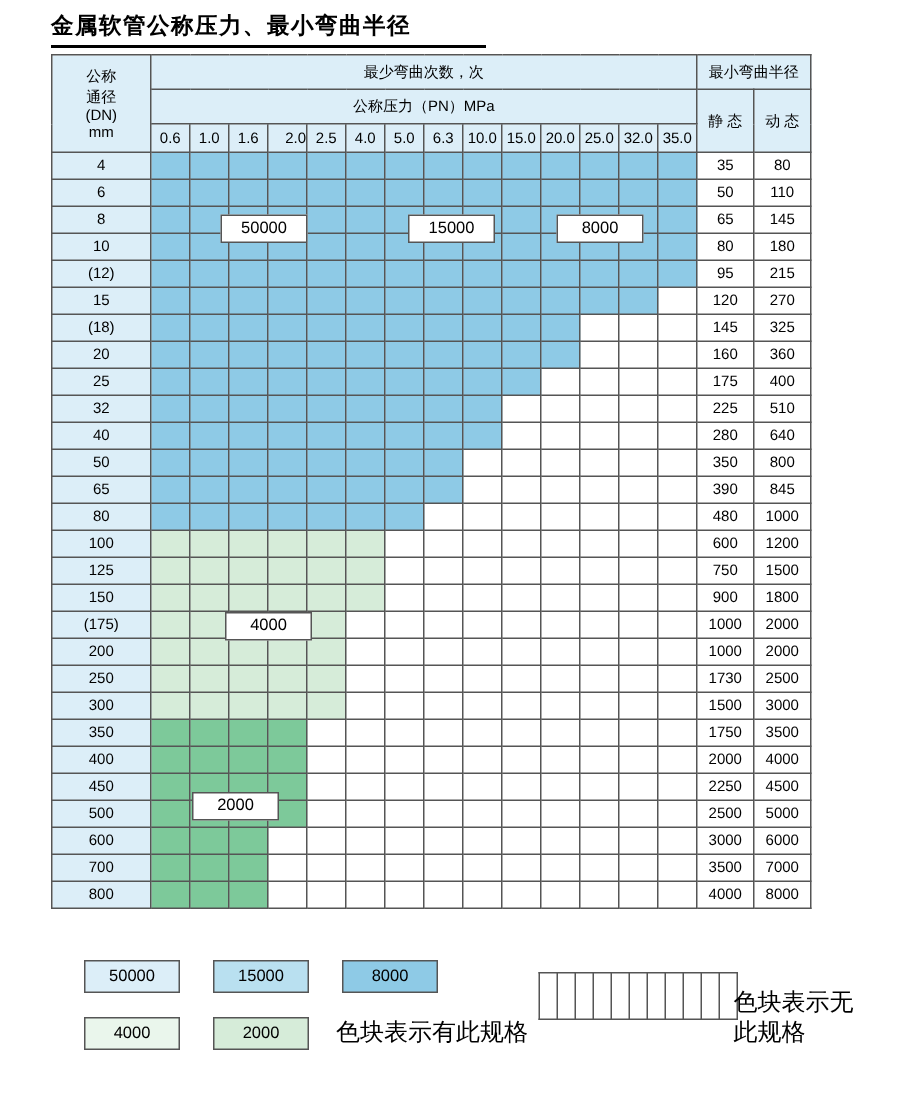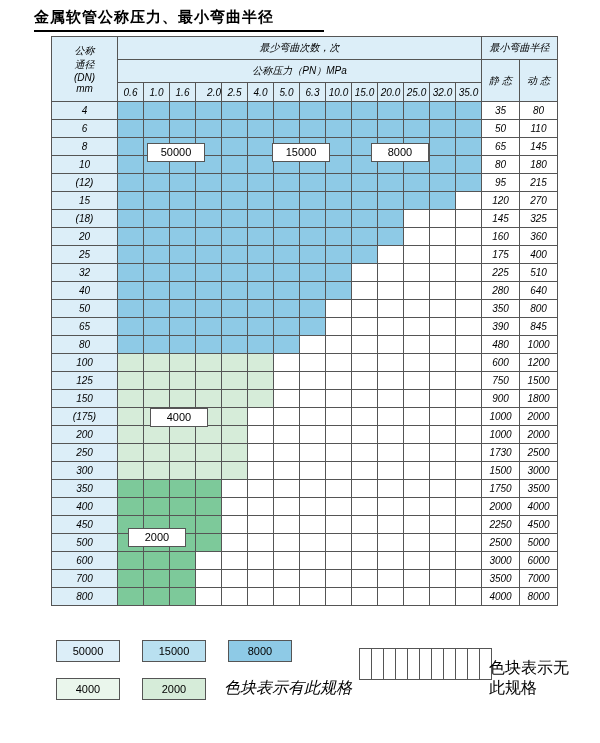--- a/index.html
+++ b/index.html
@@ -15,24 +15,23 @@
     position:absolute;left:34px;top:8px;
     font-size:15px;font-weight:bold;letter-spacing:1px;
     font-family:"DejaVu Sans","Liberation Sans",sans-serif;
   }
   .title-rule{
     position:absolute;left:34px;top:30px;width:290px;height:2px;background:#000;
   }
 
   
   #tbl{
-    position:absolute;left:51px;top:36px;
+    position:absolute;left:34px;top:36px;
     border-collapse:collapse;
     table-layout:fixed;
-    font-style:italic;
   }
   #tbl td,#tbl th{
     border:1px solid #555;
     font-size:10px;
     text-align:center;
     vertical-align:middle;
     padding:0;
     font-family:"Liberation Sans","DejaVu Sans",sans-serif;
   }
   .hdr{background:#dceef8;font-size:11px;}
@@ -659,21 +658,21 @@
     <div class="ovl" style="left: 150px; top: 408px; width: 56px;">4000</div>
     <div class="ovl" style="left: 128px; top: 528px; width: 56px;">2000</div>
   </div>
 
 <div class="legend">
   <div class="lgbox" id="lg0" style="left: 22px; top: 0px; background: rgb(220, 238, 248);">50000</div>
   <div class="lgbox" id="lg1" style="left: 108px; top: 0px; background: rgb(185, 224, 240);">15000</div>
   <div class="lgbox" id="lg2" style="left: 194px; top: 0px; background: rgb(142, 202, 230);">8000</div>
   <div class="lgbox" id="lg3" style="left: 22px; top: 38px; background: rgb(234, 246, 236);">4000</div>
   <div class="lgbox" id="lg4" style="left: 108px; top: 38px; background: rgb(214, 236, 217);">2000</div>
-  <div class="lgnote" style="left:190px;top:38px;font-style:italic;">色块表示有此规格</div>
+  <div class="lgnote" style="left:190px;top:38px;">色块表示有此规格</div>
 
   <table class="striptbl" style="left:325px;top:8px;">
     <tbody>
         <tr>
       <td style="width:11px"></td>
           <td style="width:11px"></td>
           <td style="width:11px"></td>
       <td style="width:11px"></td>
           <td style="width:11px"></td>
           <td style="width:11px"></td>

